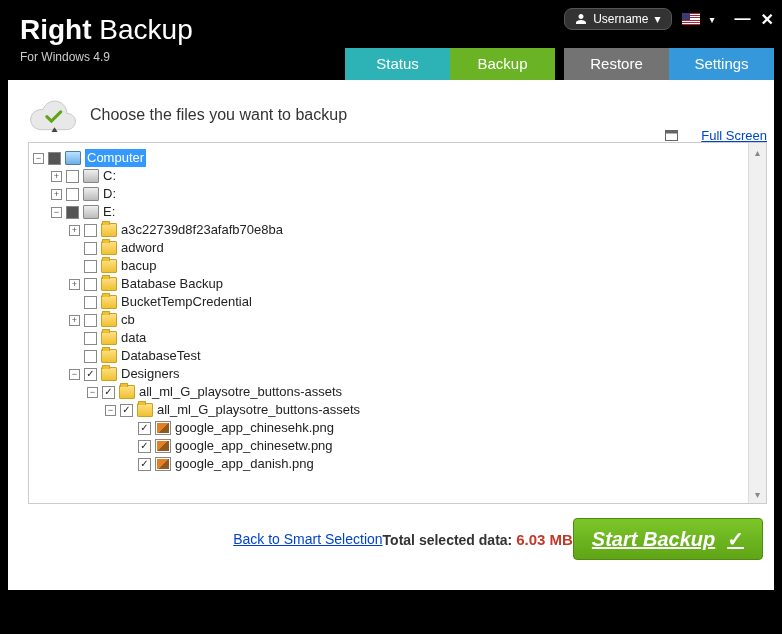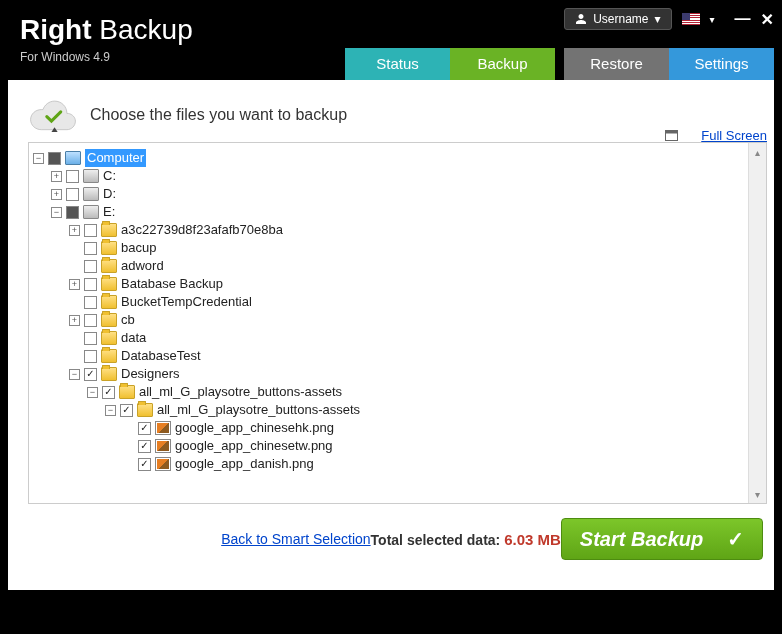--- a/index.html
+++ b/index.html
@@ -4,21 +4,21 @@
 <style>
   * { box-sizing: border-box; margin: 0; padding: 0; font-family: "Segoe UI", Arial, sans-serif; }
   body { width: 782px; height: 634px; background: #000; overflow: hidden; position: relative; }
   .window { width: 782px; height: 634px; background: #000; display: flex; flex-direction: column; }
   .header { height: 80px; background: #000; position: relative; color: #fff; }
   .title-area { position: absolute; left: 20px; top: 14px; }
   .title-main { font-size: 28px; font-weight: 300; }
   .title-bold { font-weight: 600; }
   .subtitle { font-size: 12px; color: #ccc; margin-top: 4px; }
   .header-right { position: absolute; right: 8px; top: 8px; display: flex; align-items: center; gap: 10px; }
-  .user-dropdown { background: #333; border: 1px solid #555; border-radius: 3px; padding: 3px 10px; display: flex; align-items: center; gap: 6px; font-size: 12px; cursor: pointer; }
+  .user-dropdown { background: #333; border: 1px solid #555; border-radius: 8px; padding: 3px 10px; display: flex; align-items: center; gap: 6px; font-size: 12px; cursor: pointer; }
   .user-dropdown svg { fill: #fff; }
   .flag { width: 18px; height: 12px; display: inline-block; position:relative; cursor:pointer; background: linear-gradient(#b22234 0 7.7%,#fff 7.7% 15.4%,#b22234 15.4% 23.1%,#fff 23.1% 30.8%,#b22234 30.8% 38.5%,#fff 38.5% 46.2%,#b22234 46.2% 53.8%,#fff 53.8% 61.5%,#b22234 61.5% 69.2%,#fff 69.2% 76.9%,#b22234 76.9% 84.6%,#fff 84.6% 92.3%,#b22234 92.3% 100%);}
   .flag::before{content:"";position:absolute;left:0;top:0;width:8px;height:7px;background:#3c3b6e;}
   .win-controls { display: flex; gap: 10px; font-size: 16px; font-weight: bold; cursor: pointer; margin-left:10px;}
   .nav-tabs { position: absolute; bottom: 0; right: 8px; display: flex; height: 32px; }
   .nav-tab { width: 105px; text-align: center; line-height: 32px; font-size: 15px; color: #fff; cursor: pointer; }
   .tab-status { background: #2db3b5; }
   .tab-backup { background: #6ab325; }
   .tab-restore { background: #737373; margin-left: 9px; }
   .tab-settings { background: #3498db; }
@@ -43,21 +43,21 @@
   .comp{ background: linear-gradient(#bde0ff,#6bb0e8); border:1px solid #4a7fa8; border-radius:1px;}
   .label { display:inline-block; }
   .label.highlight { background:#3399ff; color:#fff; padding:0 2px;}
   .scrollbar{position:absolute;right:0;top:0;bottom:0;width:18px;background:#f0f0f0;border-left:1px solid #ddd;}
   .scroll-up,.scroll-down{height:18px;display:flex;align-items:center;justify-content:center;color:#888;font-size:10px;cursor:pointer;}
   .scroll-down{position:absolute;bottom:0;left:0;right:0;}
   .footer { height: 70px; display: flex; align-items: center; justify-content: flex-end; padding: 0 4px; }
   .back-link { color: #0044cc; text-decoration: underline; font-size: 14px; cursor:pointer;}
   .total-data { font-size: 14px; color: #333; }
   .total-data .size { color: #c0392b; font-weight: bold; font-size:15px;}
-  .start-btn { background: linear-gradient(#7cc62a,#5fa516); color: #fff; font-size: 20px; font-weight: 600; padding: 8px 18px; border: 1px solid #4d8c10; border-radius: 4px; cursor: pointer; display:flex; align-items:center; gap:24px; font-style: italic;}
+  .start-btn { background: linear-gradient(#7cc62a,#5fa516); color: #fff; font-size: 20px; font-weight: 600; padding: 8px 18px; border: 1px solid #4d8c10; border-radius: 4px; cursor: pointer; display:flex; align-items:center; gap:12px; font-style: italic; text-decoration: underline;}
   .start-btn .check{font-style:normal;}
   .bottom-strip{height:36px;background:#000;}
 </style>
 </head>
 <body>
 
 <div class="window">
   <div class="header">
     <div class="title-area">
       <div class="title-main">
@@ -140,27 +140,27 @@
         <div class="tree-node" style="padding-left:36px">
             <span class="expander">+</span>
             <span class="checkbox"></span>
             <span class="node-icon folder"></span>
             <span class="label">a3c22739d8f23afafb70e8ba</span>
           </div>
         <div class="tree-node" style="padding-left:36px">
             <span class="spacer-exp"></span>
             <span class="checkbox"></span>
             <span class="node-icon folder"></span>
+            <span class="label">adword</span>
+          </div>
+        <div class="tree-node" style="padding-left:36px">
+            <span class="spacer-exp"></span>
+            <span class="checkbox"></span>
+            <span class="node-icon folder"></span>
             <span class="label">bacup</span>
-          </div>
-        <div class="tree-node" style="padding-left:36px">
-            <span class="spacer-exp"></span>
-            <span class="checkbox"></span>
-            <span class="node-icon folder"></span>
-            <span class="label">adword</span>
           </div>
         <div class="tree-node" style="padding-left:36px">
             <span class="expander">+</span>
             <span class="checkbox"></span>
             <span class="node-icon folder"></span>
             <span class="label">Batabase Backup</span>
           </div>
         <div class="tree-node" style="padding-left:36px">
             <span class="spacer-exp"></span>
             <span class="checkbox"></span>

